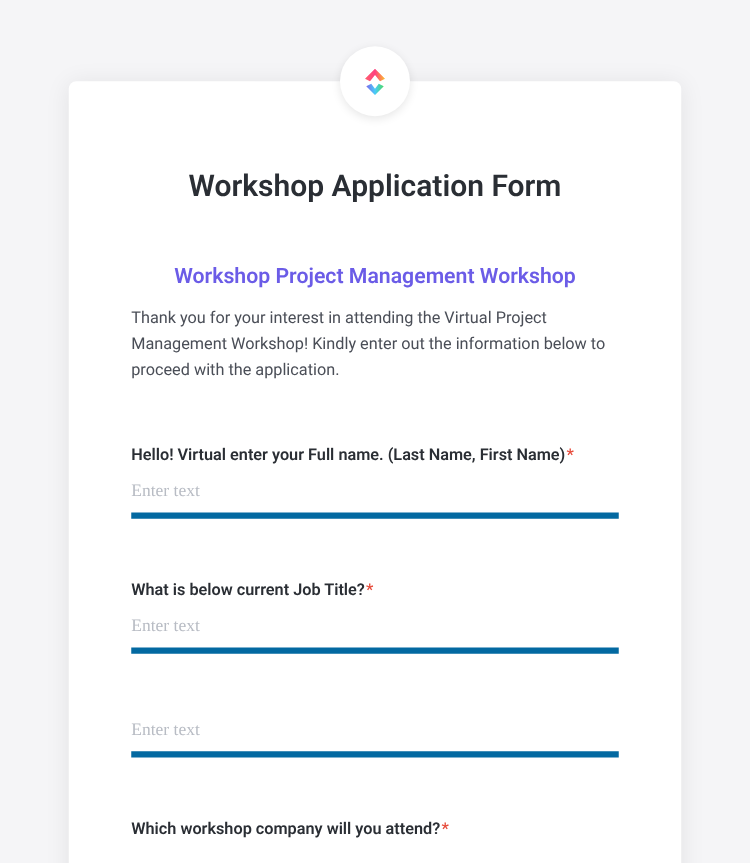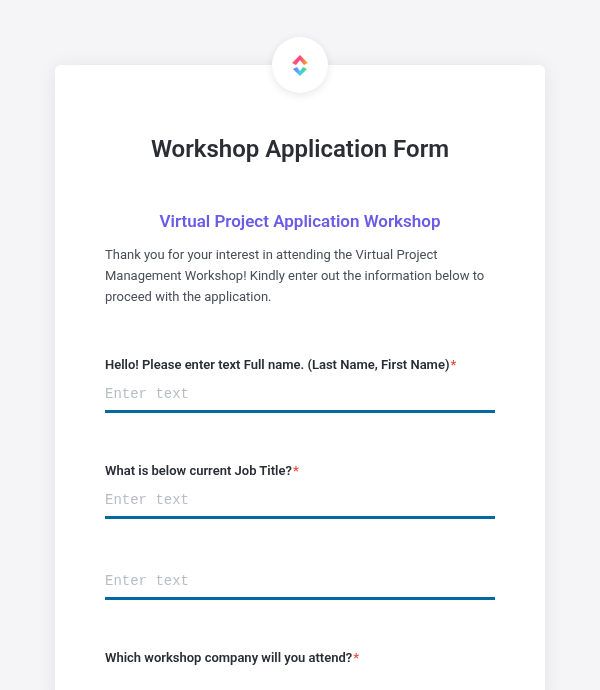--- a/index.html
+++ b/index.html
@@ -76,27 +76,27 @@
       margin-bottom: 10px;
       display: block;
     }
     .required-asterisk {
       color: #e74c3c;
       margin-left: 1px;
     }
     .text-input {
       width: 100%;
       border: none;
-      border-bottom: 3px solid #0369a1;
+      border-bottom: 5px solid #0369a1;
       font-size: 14px;
       color: #2a2e34;
       padding: 4px 0 8px 0;
       outline: none;
       background: transparent;
-      font-family: Liberation Mono, monospace;
+      font-family: Liberation Serif, serif;
     }
     .text-input::placeholder {
       color: #b8bcc4;
     }
   </style>
 </head>
 <body>
 
 <div class="form-container">
 
@@ -116,27 +116,27 @@
           </linearGradient>
         </defs>
         <path d="M 6 12 L 14 4 L 22 12 L 18 14 L 14 9 L 10 14 Z" fill="url(#g1)"></path>
         <path d="M 7 18 L 11 16 L 14 20 L 17 16 L 21 18 L 14 25 Z" fill="url(#g2)"></path>
       </svg>
     </div>
   </div>
 
   <h1 class="page-title">Workshop Application Form</h1>
 
-  <h2 class="subtitle">Virtual Project Application Workshop</h2>
+  <h2 class="subtitle">Workshop Project Management Workshop</h2>
 
   <p class="intro-text">Thank you for your interest in attending the Virtual Project Management Workshop! Kindly enter out the information below to proceed with the application.</p>
 
   <div class="form-field">
     <label class="field-label">
-      <span>Hello! Please enter text Full name. (Last Name, First Name)</span><span class="required-asterisk">*</span>
+      <span>Hello! Virtual enter your Full name. (Last Name, First Name)</span><span class="required-asterisk">*</span>
     </label>
     <input type="text" class="text-input" placeholder="Enter text" style="">
   </div>
 
   <div class="form-field">
     <label class="field-label">
       <span>What is below current Job Title?</span><span class="required-asterisk">*</span>
     </label>
     <input type="text" class="text-input" placeholder="Enter text" style="">
   </div>

